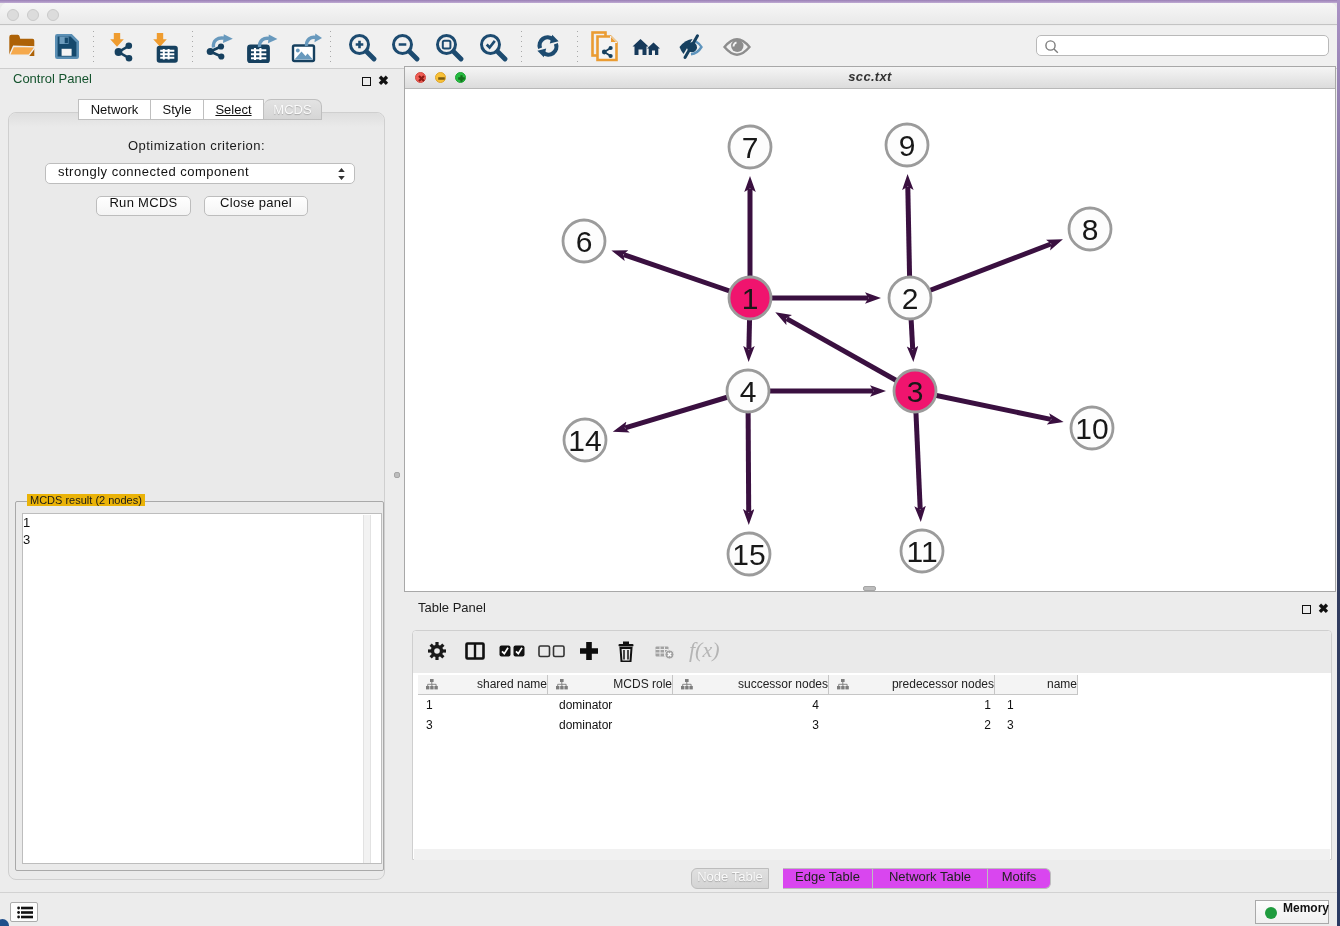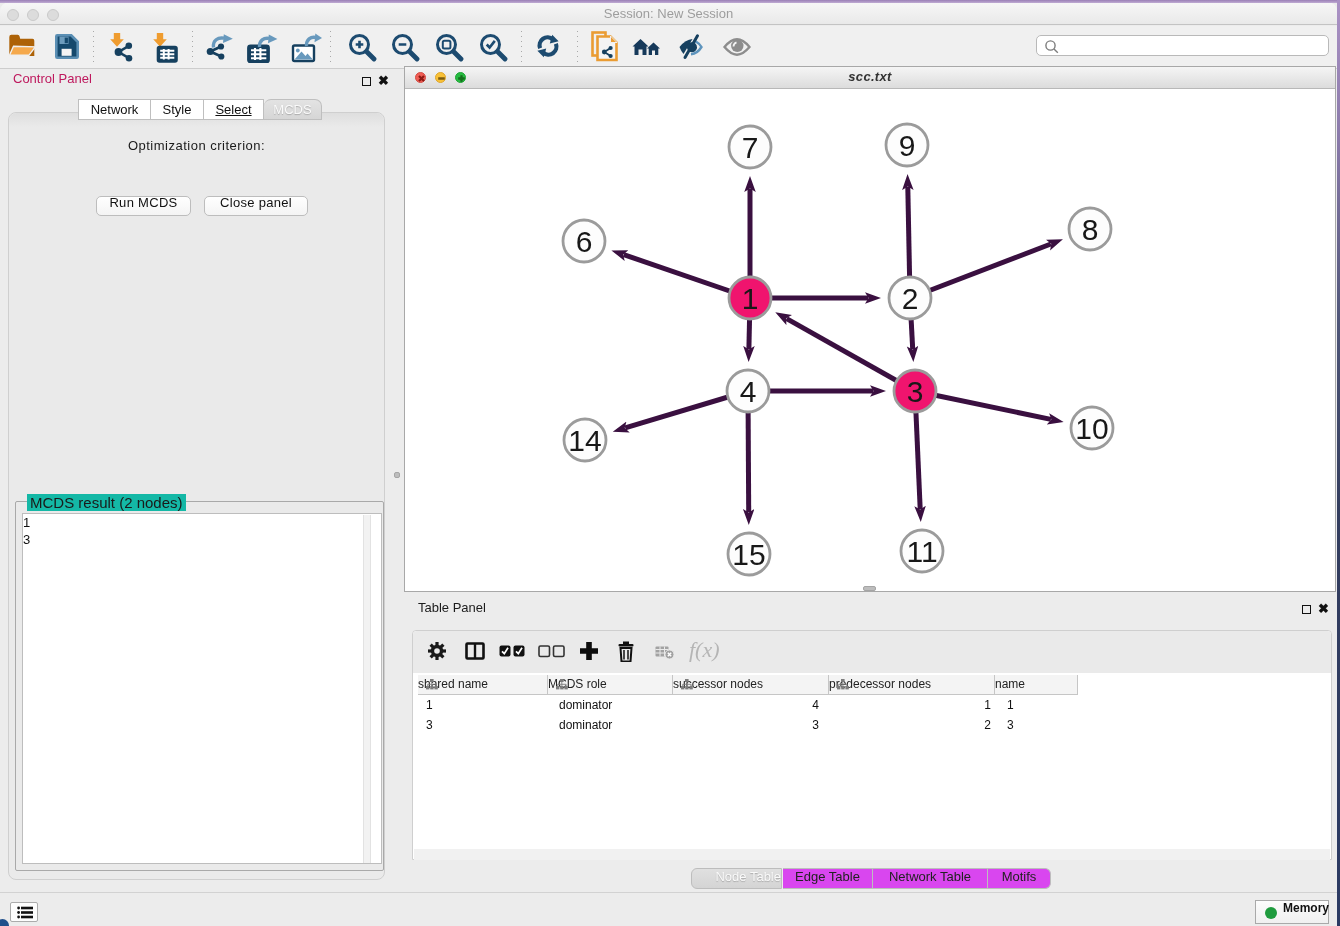--- a/index.html
+++ b/index.html
@@ -13,63 +13,62 @@
 #titlebar { left:0; top:0; width:1337px; height:23px; background:linear-gradient(#f7f7f7,#e9e9e9); border-bottom:1px solid #c3c3c3; }
 .tl { position:absolute; top:7px; width:12px; height:12px; border-radius:50%; background:#dcdcdc; border:1px solid #c9c9c9; }
 #title-text { width:100%; text-align:center; top:4px; font-size:13px; color:#9d9d9d; }
 
 #toolbar { left:0; top:24px; width:1337px; height:43px; background:#f0f0f0; border-bottom:1px solid #cdcdcd; }
 .tsep { position:absolute; top:5px; height:33px; width:1px; background-image:linear-gradient(#a9a9a9 30%, rgba(0,0,0,0) 0%); background-size:1px 5px; }
 .ticon { position:absolute; top:7px; }
 #searchbox { position:absolute; left:1036px; top:9px; width:293px; height:21px; background:#fff; border:1px solid #b9b9b9; border-radius:5px; }
 
 #cpanel { left:0; top:68px; width:394px; height:818px; background:#ececec; }
-#cp-title { left:13px; top:1px; font-size:13px; color:#be185d; }
+#cp-title { left:13px; top:1px; font-size:13px; color:#14532d; }
 .float-ico { position:absolute; width:9px; height:9px; border:1.6px solid #111; background:transparent; }
 .close-x { position:absolute; font-size:13px; font-weight:bold; color:#111; }
 .tabrow { position:absolute; z-index:3; }
 .tab { position:absolute; top:0; height:21px; background:#fff; border:1px solid #bfbfbf; border-left:none; font-size:13px; color:#111; text-align:center; line-height:20px; }
 #cp-body { left:8px; top:42px; width:377px; height:768px; background:#eaeaea; border:1px solid #cfcfcf; border-radius:8px; }
 #opt-label { width:100%; top:25px; text-align:center; font-size:13px; letter-spacing:0.5px; color:#1a1a1a; }
 #dropdown { left:36px; top:50px; width:310px; height:21px; background:#fff; border:1px solid #bdbdbd; border-radius:5px; font-size:13px; letter-spacing:0.5px; color:#111; line-height:16px; padding-left:12px; }
 .btn { position:absolute; top:83px; height:20px; background:linear-gradient(#ffffff,#f4f4f4); border:1px solid #bdbdbd; border-radius:5px; font-size:13px; letter-spacing:0.3px; color:#111; text-align:center; line-height:12px; }
 #fieldset { left:6px; top:388px; width:369px; height:370px; border:1px solid #a9a9a9; border-radius:2px; }
-#fs-label { left:11px; top:-8px; background:#14b8a6; padding:0 3px; font-size:15px; color:#1a1a1a; }
+#fs-label { left:11px; top:-8px; background:#eab308; padding:0 3px; font-size:11px; color:#1a1a1a; }
 #fs-white { left:6px; top:11px; width:360px; height:351px; background:#fff; border:1px solid #bdbdbd; font-size:13px; color:#111; }
 #fs-track { right:10px; top:1px; width:8px; height:348px; background:#f2f2f2; border-left:1px solid #e2e2e2; border-right:1px solid #e2e2e2;}
 
 #netwin { left:404px; top:64px; width:932px; height:526px; border:1px solid #a8a8a8; background:#fff; }
 #net-titlebar { left:0; top:0; width:930px; height:22px; background:linear-gradient(#f5f5f5,#dcdcdc); border-bottom:1px solid #b8b8b8; }
 .mtl { position:absolute; top:5px; width:11px; height:11px; border-radius:50%; font-size:9px; line-height:11px; text-align:center; font-weight:bold; }
 #net-title { width:100%; top:2px; text-align:center; font-size:13px; letter-spacing:0.3px; font-weight:bold; color:#333;font-style:italic; }
 
 #tpanel { left:404px; top:596px; width:932px; height:294px; background:#ececec; }
 #tp-title { left:14px; top:2px; font-size:13px; color:#1c1c1c; }
 #tbox { left:8px; top:32px; width:920px; height:230px; background:#fff; border:1px solid #cfcfcf; border-radius:4px 4px 0 0; }
 #tb-toolbar { left:0; top:0; width:918px; height:42px; background:#eaeaea; border-bottom:0px; border-radius:4px 4px 0 0; }
 #thead { left:0; top:44px; width:918px; height:20px; }
-.hcell { position:absolute; top:0; height:20px; background:#f4f4f4; border-bottom:1px solid #c6c6c6; border-right:1px solid #c6c6c6; font-size:12px; color:#222; text-align:left; line-height:19px; }
+.hcell { position:absolute; top:0; height:20px; background:#f4f4f4; border-bottom:1px solid #c6c6c6; border-right:1px solid #c6c6c6; font-size:12px; color:#222; text-align:right; line-height:19px; }
 .trow { position:absolute; width:918px; height:20px; font-size:12px; color:#111; }
 .tcell { position:absolute; top:0; height:20px; line-height:20px; }
 #tb-bottom { left:1px; top:218px; width:916px; height:11px; background:#f1f1f1; }
 
 .btab { position:absolute; top:270px; height:21px; background:#d946ef; border:1px solid #bdbdbd; border-left:none; font-size:13px; color:#222; text-align:center; line-height:16px; }
 
 #statusbar { left:0; top:890px; width:1337px; height:36px; background:#ececec; border-top:1px solid #d2d2d2; }
 #mem-btn { position:absolute; right:8px; top:7px; width:74px; height:24px; background:linear-gradient(#fcfcfc,#f0f0f0); border:1px solid #a9a9a9; font-size:12px; color:#111; }
 #list-btn { position:absolute; left:10px; top:9px; width:28px; height:20px; background:#fdfdfd; border:1px solid #ababab; border-radius:2px; }
 </style></head>
 <body>
 <div id="win" class="abs">
 
   <div id="titlebar" class="abs">
     <div class="tl" style="left:7px;"></div>
     <div class="tl" style="left:27px;"></div>
     <div class="tl" style="left:47px;"></div>
-    <div id="title-text" class="abs">Session: New Session</div>
   </div>
 
   <div id="toolbar" class="abs">
     <div class="tsep" style="left:93px;"></div>
       <div class="tsep" style="left:192px;"></div>
       <div class="tsep" style="left:330px;"></div>
       <div class="tsep" style="left:521px;"></div>
       <div class="tsep" style="left:577px;"></div>
     <svg class="ticon" style="left:4px; top:4px;" width="36" height="28" viewBox="0 0 36 28">
         <path d="M5.3 26 V7 q0-2.2 2-2.2 h6.4 q1.6 0 1.9 1.6 l0.6 2.4 h12.3 q1.8 0 1.8 1.9 V26 z" fill="#ad6207"></path>
@@ -215,20 +214,25 @@
     <div class="close-x" style="left:378px; top:3px;">✖</div>
     <div class="tabrow" style="left:78px; top:29px;">
       <div class="tab" style="left:0; width:73px; border-left:1px solid #bfbfbf;">Network</div>
       <div class="tab" style="left:73px; width:53px;">Style</div>
       <div class="tab" style="left:126px; width:60px;text-decoration:underline;">Select</div>
       <div class="tab" style="left:186px; width:58px; background:linear-gradient(#e3e3e3,#d6d6d6); color:#fafafa; text-shadow:0 1px 1px #aaa; border-radius:7px 7px 0 0;">MCDS</div>
     </div>
     <div id="cp-body" class="abs">
         <div class="abs" style="left:0; top:0; width:100%; height:14px; background:linear-gradient(#dedede,#eaeaea); border-radius:8px 8px 0 0;"></div>
       <div id="opt-label" class="abs">Optimization criterion:</div>
+      <div id="dropdown" class="abs">strongly connected component
+        <svg class="abs" style="right:8px;top:3px;" width="9" height="14" viewBox="0 0 9 14">
+            <path d="M1.2 5 L4.5 1 L7.8 5 Z M1.2 9 L4.5 13 L7.8 9 Z" fill="#333"></path>
+          </svg>
+      </div>
       <div class="btn" style="left:87px; width:95px;">Run MCDS</div>
       <div class="btn" style="left:195px; width:104px;">Close panel</div>
       <div id="fieldset" class="abs">
         <div id="fs-label" class="abs">MCDS result (2 nodes)</div>
         <div id="fs-white" class="abs">
             <div style="padding:0; line-height:17px;">1<br>3</div>
           <div id="fs-track" class="abs"></div>
         </div>
       </div>
     </div>
@@ -416,21 +420,21 @@
       </div>
       <div class="trow" style="left:0; top:84px;">
         <div class="tcell" style="left:13px;">3</div>
         <div class="tcell" style="left:146px;">dominator</div>
         <div class="tcell" style="left:260px; width:146px; text-align:right;">3</div>
         <div class="tcell" style="left:416px; width:162px; text-align:right;">2</div>
         <div class="tcell" style="left:594px;">3</div>
       </div>
       <div id="tb-bottom" class="abs"></div>
     </div>
-    <div class="btab" style="left:287px; width:91px; background:linear-gradient(#e0e0e0,#d4d4d4); color:#fafafa; text-shadow:0 1px 1px #aaa; border-left:1px solid #bdbdbd; border-radius:6px 0 0 6px;text-align:right;">Node Table</div>
+    <div class="btab" style="left:287px; width:78px; background:linear-gradient(#e0e0e0,#d4d4d4); color:#fafafa; text-shadow:0 1px 1px #aaa; border-left:1px solid #bdbdbd; border-radius:6px 0 0 6px;">Node Table</div>
     <div class="btab" style="left:379px; width:90px;">Edge Table</div>
     <div class="btab" style="left:469px; width:115px;">Network Table</div>
     <div class="btab" style="left:584px; width:63px; border-radius:0 6px 6px 0;">Motifs</div>
   </div>
 
   <div id="statusbar" class="abs">
     <div id="list-btn">
         <svg class="abs" style="left:6px; top:3px;" width="16" height="13" viewBox="0 0 16 13">
           <g fill="#111">
             <circle cx="1.6" cy="2" r="1.4"></circle>

